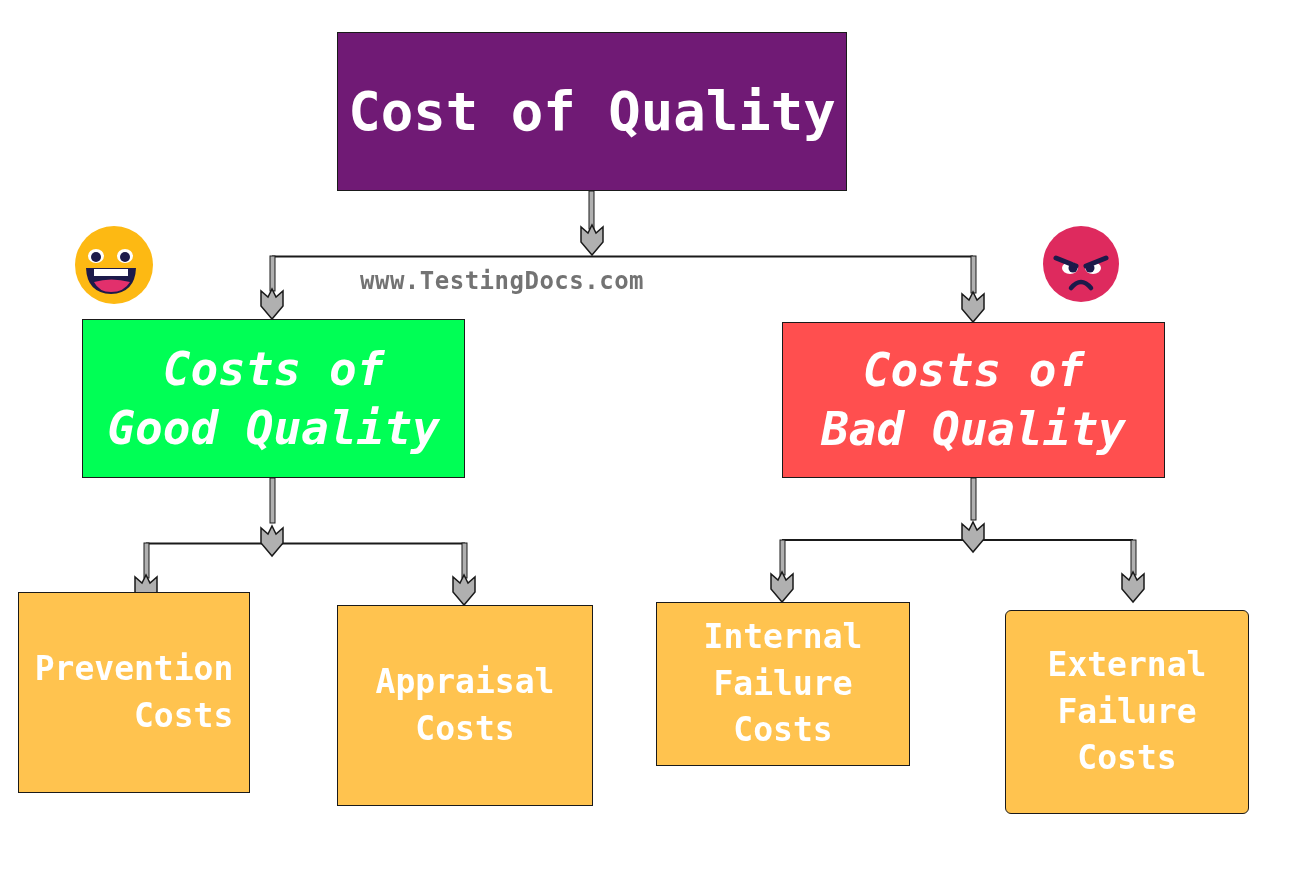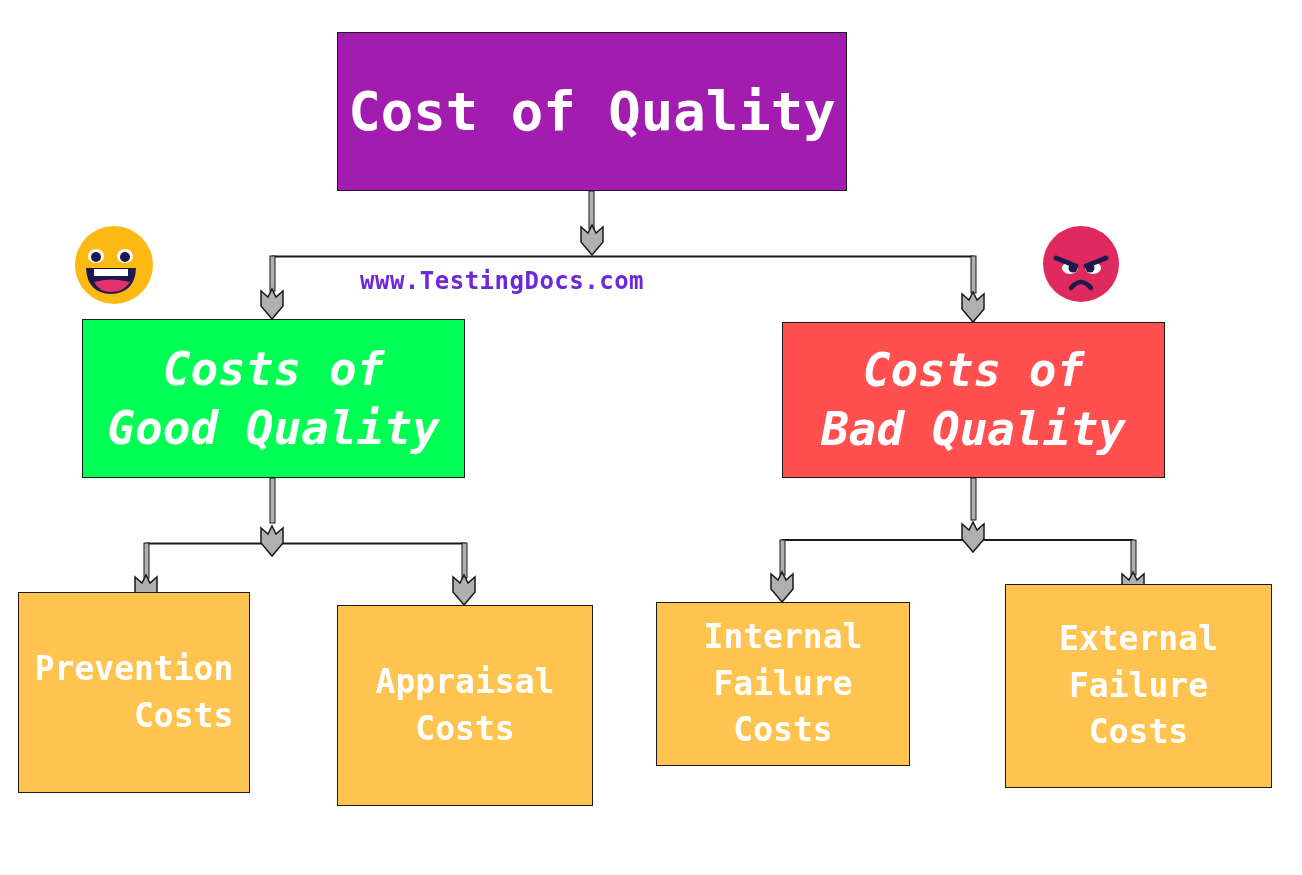--- a/index.html
+++ b/index.html
@@ -15,25 +15,25 @@
       font-weight: bold; white-space: pre-line;
     }
     .root { left: 337px; top: 32px; width: 510px; height: 159px; font-size: 54px; line-height: 1.1; }
     .mid { font-size: 46px; line-height: 1.28; font-style: italic; }
     .good { left: 82px; top: 319px; width: 383px; height: 159px; }
     .bad { left: 782px; top: 322px; width: 383px; height: 156px; }
     .leaf { font-size: 33px; line-height: 1.42; }
     .prev { left: 18px; top: 592px; width: 232px; height: 201px; text-align: right; }
     .appr { left: 337px; top: 605px; width: 256px; height: 201px; }
     .intf { left: 656px; top: 602px; width: 254px; height: 164px; }
-    .extf { left: 1005px; top: 584px; width: 267px; height: 204px; }
+    .extf { left: 1005px; top: 610px; width: 244px; height: 204px; border-radius: 6px; }
     .watermark {
       position: absolute; left: 360px; top: 267px;
       font-family: "DejaVu Sans Mono", "Liberation Mono", monospace;
-      font-weight: bold; font-size: 24px; color: #6d28d9; letter-spacing: 0.5px;
+      font-weight: bold; font-size: 24px; color: #737373; letter-spacing: 0.5px;
     }
     .emoji { position: absolute; width: 80px; height: 80px; }
     .happy { left: 74px; top: 225px; }
     .angry { left: 1041px; top: 224px; }
   </style>
 </head>
 <body>
 
 <div class="canvas">
 
@@ -64,21 +64,21 @@
 
     <rect x="971" y="478" width="5" height="42" fill="#b0b0b0" stroke="#1a1a1a" stroke-width="1"></rect>
     <line x1="782" y1="540" x2="1133" y2="540" stroke="#1a1a1a" stroke-width="2"></line>
     <use href="#arrowhead" x="973" y="552"></use>
     <rect x="780" y="540" width="5" height="35" fill="#b0b0b0" stroke="#1a1a1a" stroke-width="1"></rect>
     <use href="#arrowhead" x="782" y="602"></use>
     <rect x="1131" y="540" width="5" height="35" fill="#b0b0b0" stroke="#1a1a1a" stroke-width="1"></rect>
     <use href="#arrowhead" x="1133" y="602"></use>
   </svg>
 
-  <div class="box root" style="background:#a21caf;">Cost of Quality</div>
+  <div class="box root" style="background:#701a75;">Cost of Quality</div>
 
   <div class="watermark">www.TestingDocs.com</div>
 
   <svg class="emoji happy" viewBox="0 0 80 80">
     <circle cx="40" cy="40" r="39" fill="#fdb913"></circle>
     <ellipse cx="22" cy="31" rx="8" ry="7" fill="#ffffff"></ellipse>
     <ellipse cx="51" cy="31" rx="8" ry="7" fill="#ffffff"></ellipse>
     <circle cx="22" cy="32" r="5" fill="#1c1a4a"></circle>
     <circle cx="51" cy="32" r="5" fill="#1c1a4a"></circle>
     <path d="M12,43 Q13,68 37,69 Q61,68 62,43 Z" fill="#1c1a4a"></path>

